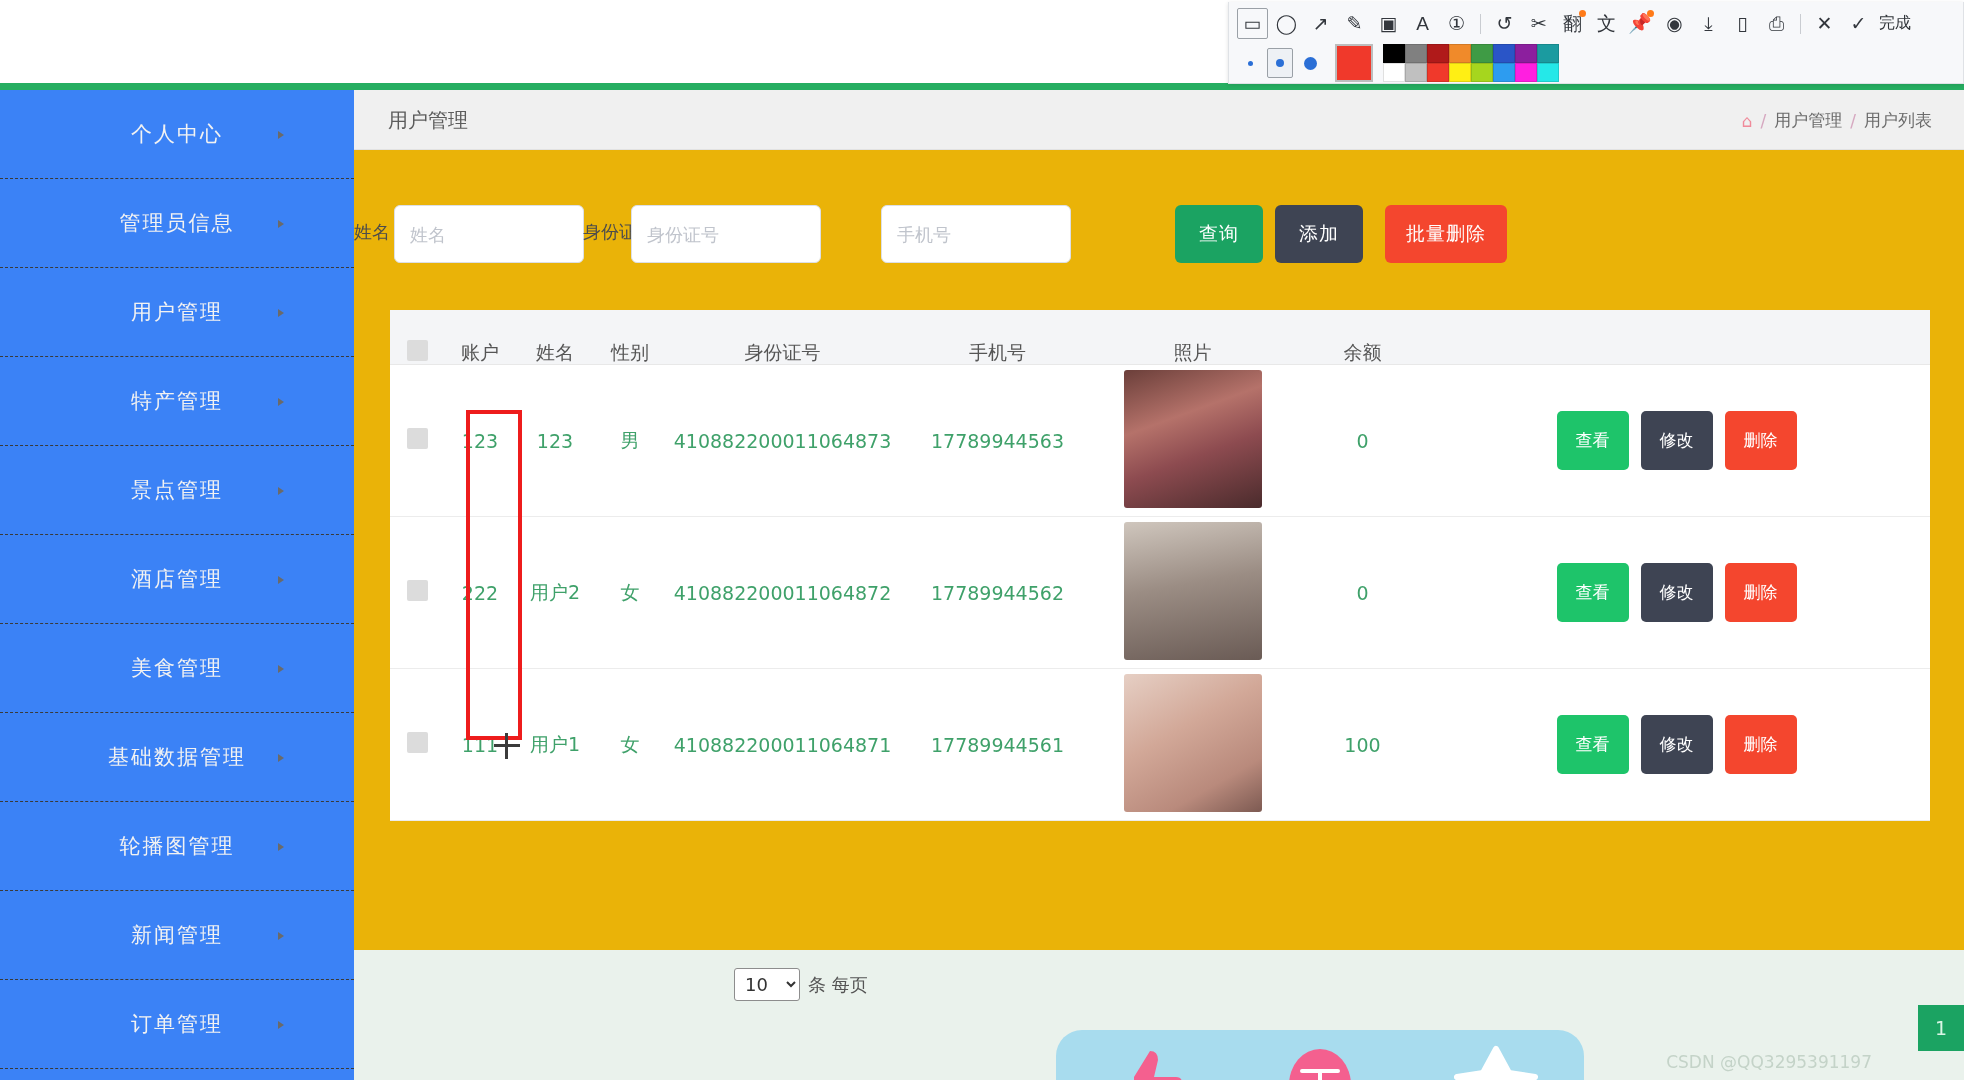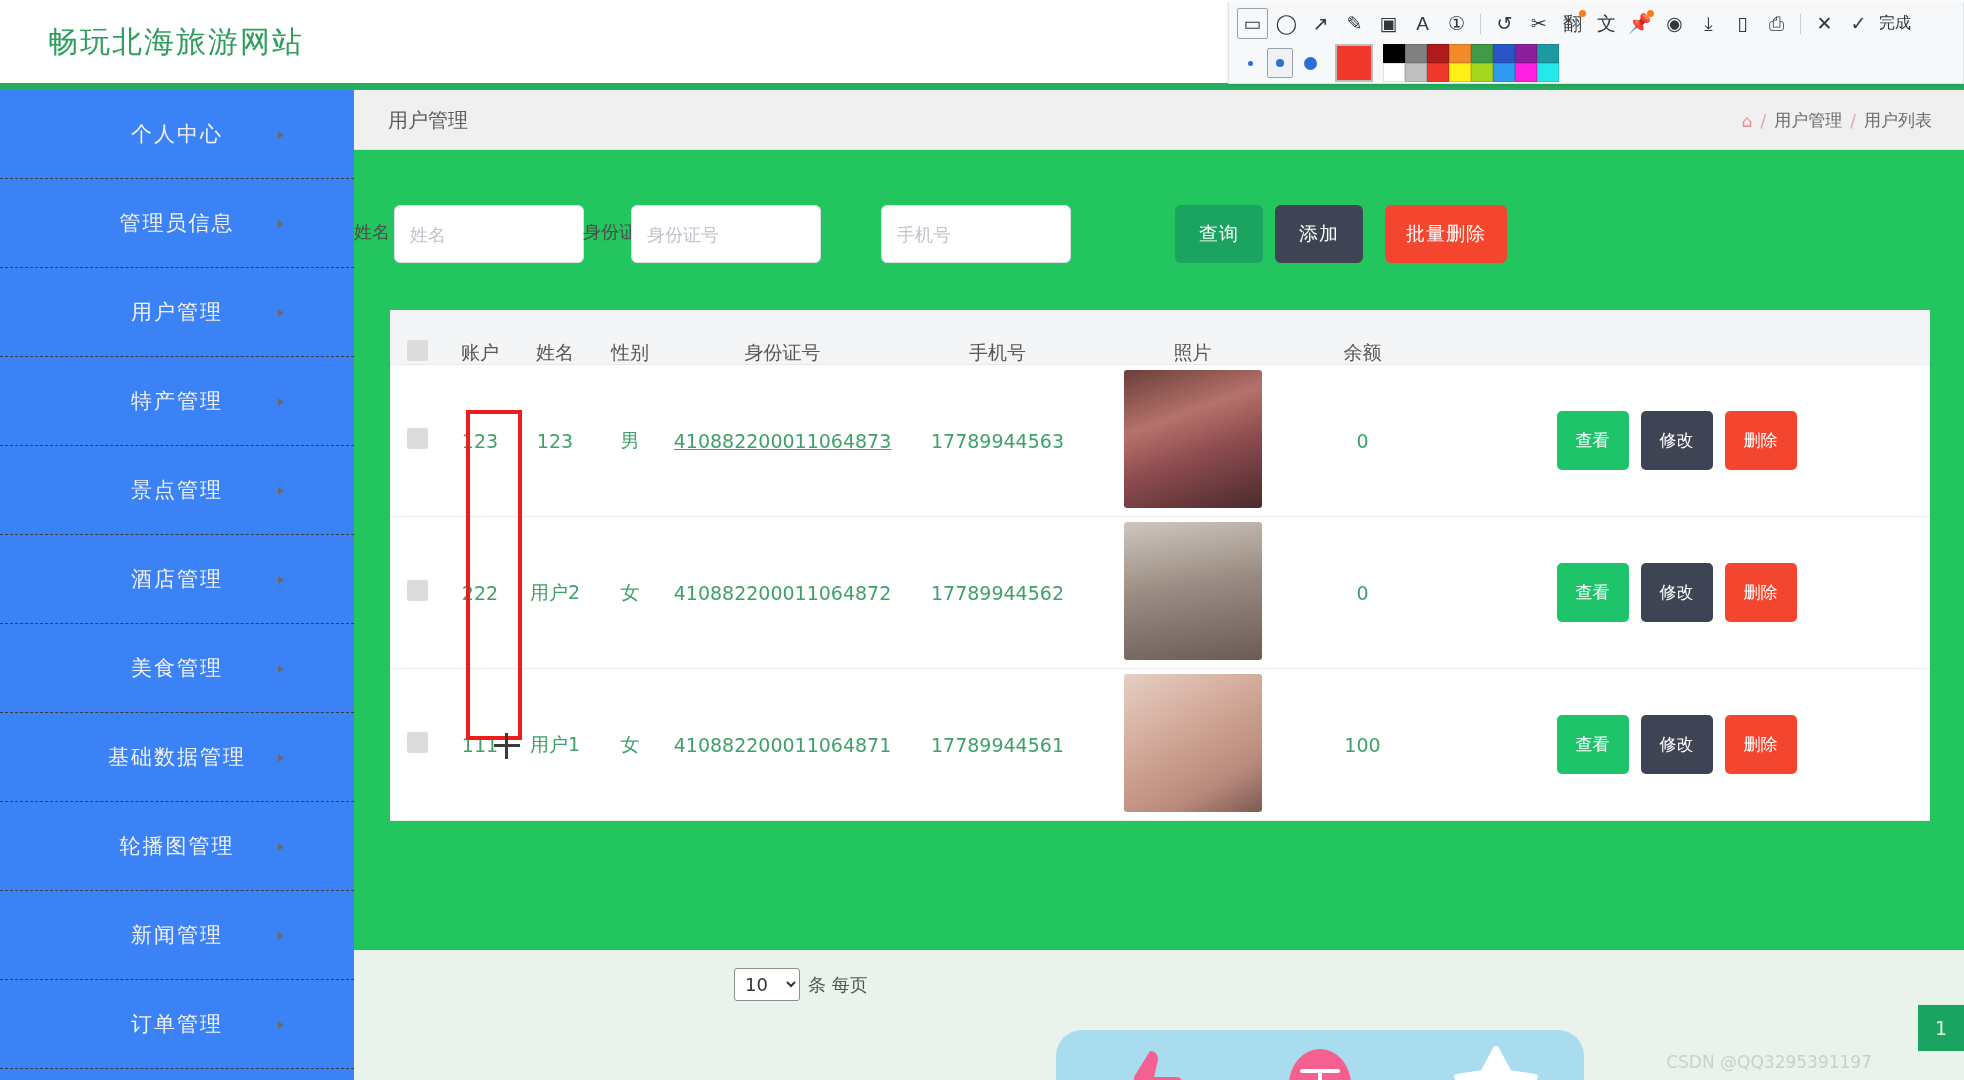--- a/index.html
+++ b/index.html
@@ -102,21 +102,21 @@
     position: absolute; right: 32px; top: 19px;
     font-size: 17px; color: #777; display: flex; align-items: center; gap: 8px;
     font-family: "DejaVu Sans", sans-serif;
   }
   .bc-home { color: #f08a9a; font-size: 17px; }
   .bc-sep { color: #d6a8c0; }
   .bc-link { color: #6b6b6b; }
 
   .content-card {
     position: absolute; left: 0; top: 60px; width: 1610px; height: 800px;
-    background: #22c55e;
+    background: #eab308;
   }
 
   
   .searchrow { position: absolute; left: 0; top: 46px; width: 1610px; height: 80px; }
   .f-label {
     position: absolute; top: 24px; font-size: 18px; color: #4c4c4c;
     font-family: "DejaVu Sans", sans-serif;
   }
   .f-input {
     position: absolute; top: 9px; height: 58px;
@@ -202,21 +202,20 @@
   }
   .cursor-cross::before { content:""; position:absolute; left:11px; top:0; width:3px; height:26px; background:#3b3b3b; }
   .cursor-cross::after  { content:""; position:absolute; left:0; top:11px; width:26px; height:3px; background:#3b3b3b; }
 </style>
 </head>
 <body>
 
 <div id="root">
 
   <div class="brandbar">
-    <div class="brand-title">畅玩北海旅游网站</div>
     <div class="avatar-circle"></div>
   </div>
 
   <div class="annot-toolbar">
     <div class="tool-row" id="tool-row">
         <div class="tool-btn sel">▭</div>
         <div class="tool-btn">◯</div>
         <div class="tool-btn">↗</div>
         <div class="tool-btn">✎</div>
         <div class="tool-btn">▣</div>
@@ -342,21 +341,21 @@
             <div class="th" style="width: 195px;">手机号</div>
             <div class="th" style="width: 195px;">照片</div>
             <div class="th" style="width: 145px;">余额</div>
           </div>
         <div id="tbody">
             <div class="trow">
               <div class="td" style="width: 55px;"><span class="cbox"></span></div>
               <div class="td" style="width: 70px;">123</div>
               <div class="td" style="width: 80px;">123</div>
               <div class="td" style="width: 70px;">男</div>
-              <div class="td" style="width: 235px; text-decoration: underline;">410882200011064873</div>
+              <div class="td" style="width: 235px;">410882200011064873</div>
               <div class="td" style="width: 195px;">17789944563</div>
               <div class="td" style="width: 195px;"><span class="photo" style="background: linear-gradient(160deg, rgb(107, 63, 58) 0%, rgb(181, 114, 106) 35%, rgb(141, 75, 80) 60%, rgb(74, 43, 44) 100%);"></span></div>
               <div class="td" style="width: 145px;">0</div>
               <div class="td" style="width: 495px;"><button class="act-btn" style="background: rgb(30, 196, 106);">查看</button><button class="act-btn" style="background: rgb(62, 68, 83);">修改</button><button class="act-btn" style="background: rgb(244, 70, 46);">删除</button></div>
             </div>
             <div class="trow">
               <div class="td" style="width: 55px;"><span class="cbox"></span></div>
               <div class="td" style="width: 70px;">222</div>
               <div class="td" style="width: 80px;">用户2</div>
               <div class="td" style="width: 70px;">女</div>

